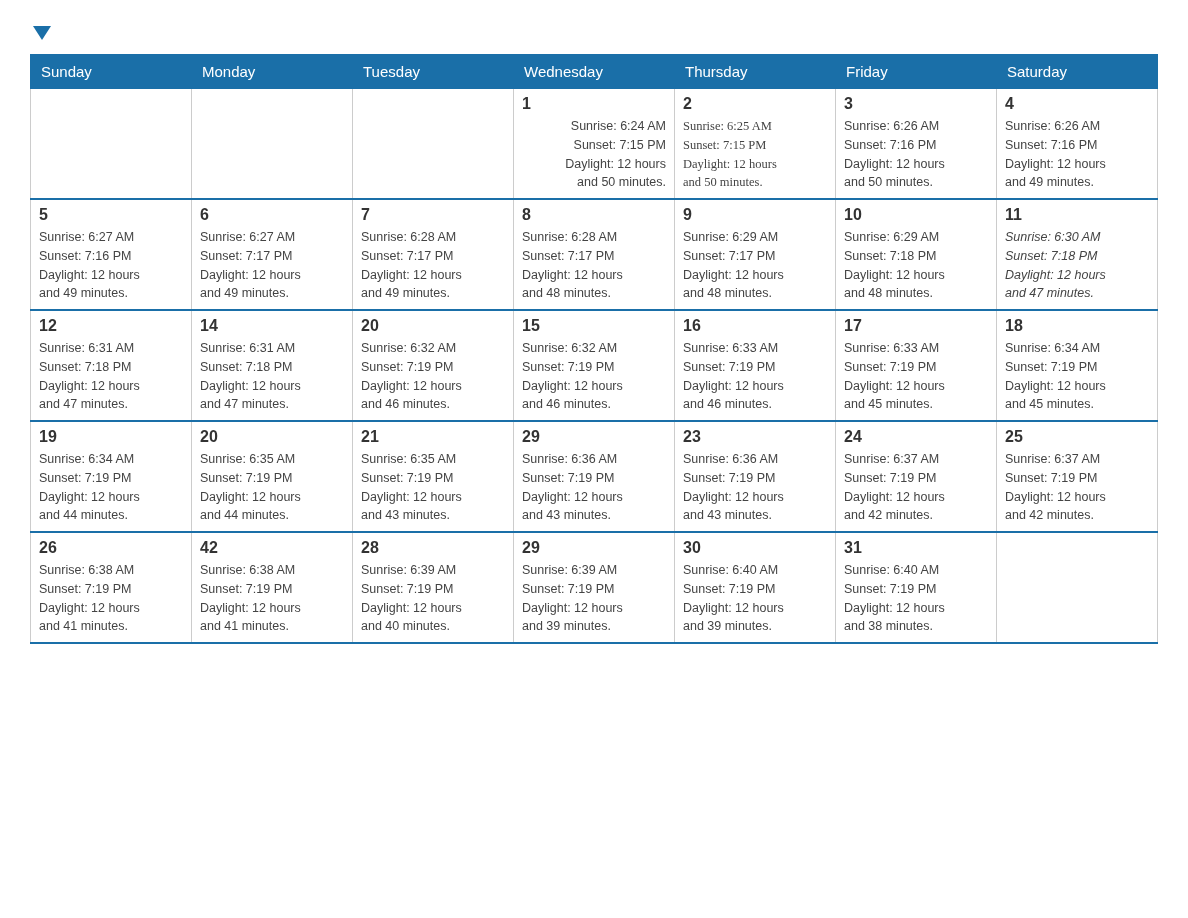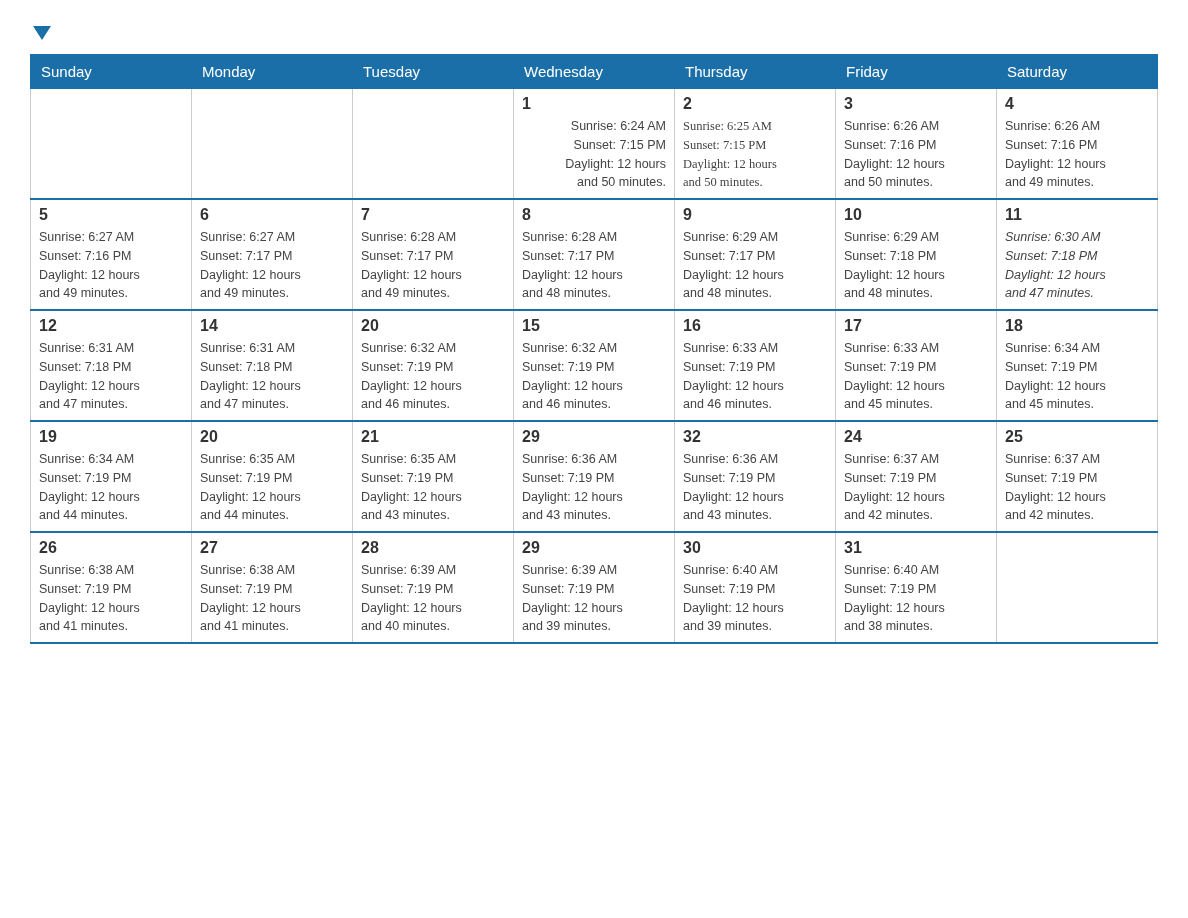--- a/index.html
+++ b/index.html
@@ -282,21 +282,21 @@
 and 43 minutes.</div>
         </td>
         <td>
           <span class="day-number">29</span>
           <div class="day-info" style="white-space: pre-line;">Sunrise: 6:36 AM
 Sunset: 7:19 PM
 Daylight: 12 hours
 and 43 minutes.</div>
         </td>
         <td>
-          <span class="day-number">32</span>
+          <span class="day-number">23</span>
           <div class="day-info" style="white-space: pre-line;">Sunrise: 6:36 AM
 Sunset: 7:19 PM
 Daylight: 12 hours
 and 43 minutes.</div>
         </td>
         <td>
           <span class="day-number">24</span>
           <div class="day-info" style="white-space: pre-line;">Sunrise: 6:37 AM
 Sunset: 7:19 PM
 Daylight: 12 hours
@@ -312,21 +312,21 @@
       </tr>
       <tr>
         <td>
           <span class="day-number">26</span>
           <div class="day-info" style="white-space: pre-line;">Sunrise: 6:38 AM
 Sunset: 7:19 PM
 Daylight: 12 hours
 and 41 minutes.</div>
         </td>
         <td>
-          <span class="day-number">27</span>
+          <span class="day-number">42</span>
           <div class="day-info" style="white-space: pre-line;">Sunrise: 6:38 AM
 Sunset: 7:19 PM
 Daylight: 12 hours
 and 41 minutes.</div>
         </td>
         <td>
           <span class="day-number">28</span>
           <div class="day-info" style="white-space: pre-line;">Sunrise: 6:39 AM
 Sunset: 7:19 PM
 Daylight: 12 hours

